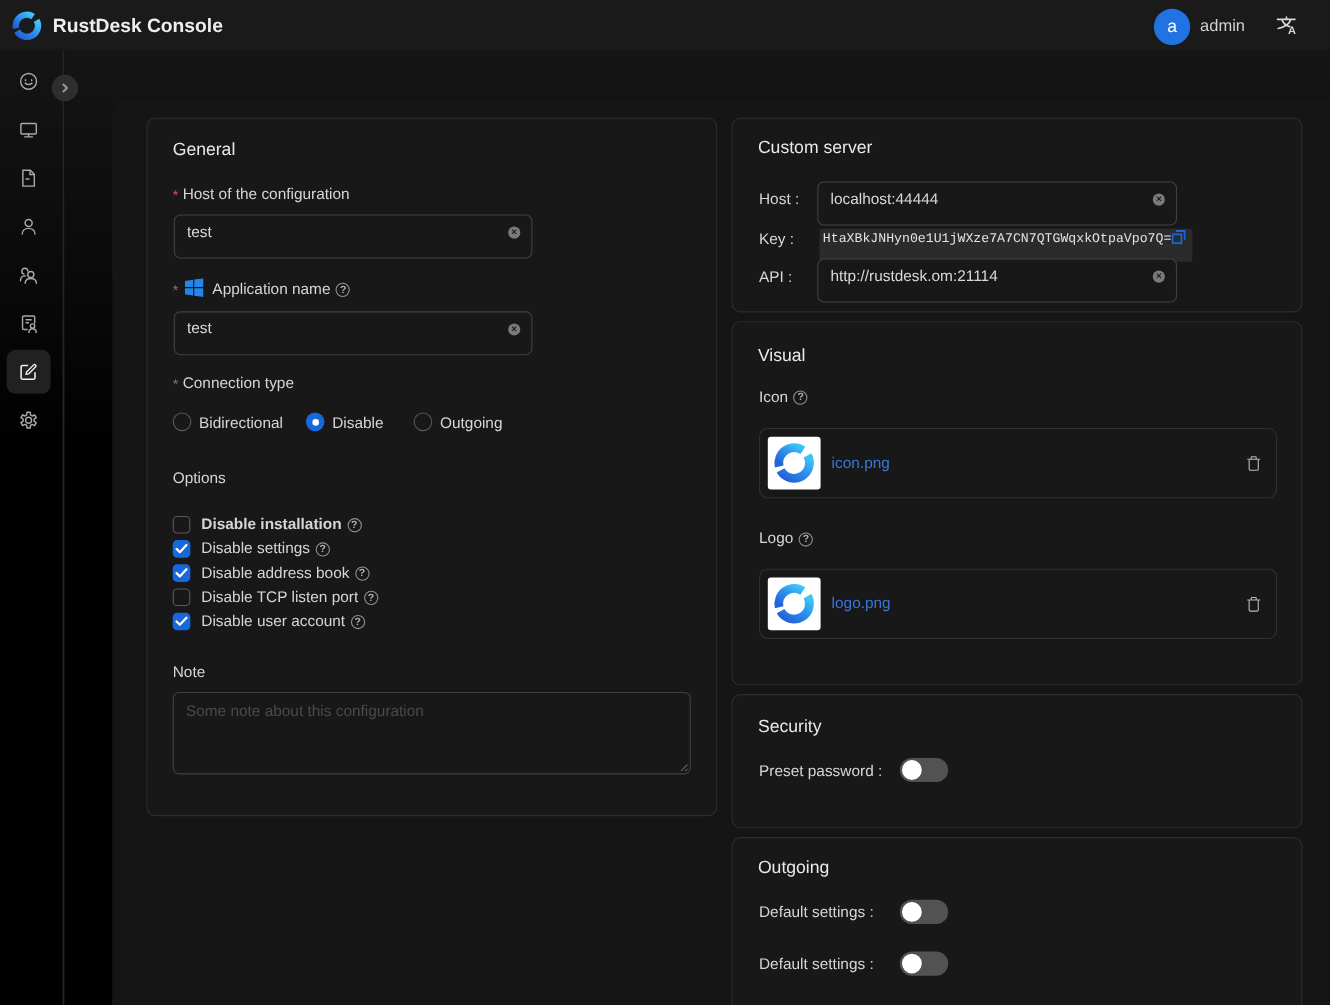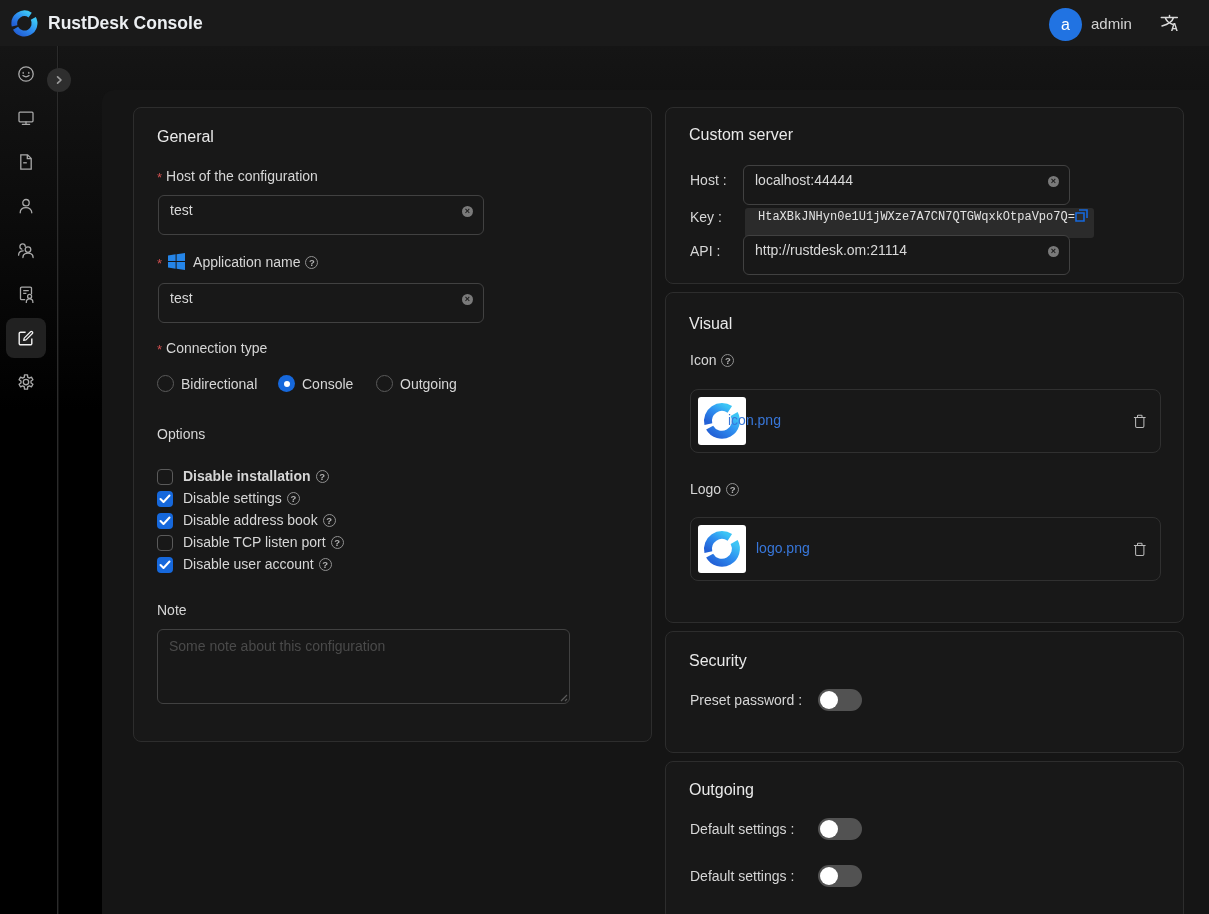--- a/index.html
+++ b/index.html
@@ -127,21 +127,21 @@
 <div class="lbl req" style="left:157px;top:165px">Host of the configuration</div>
 <div class="inp" style="left:158px;top:195px;width:326px">test<span class="clear">×</span></div>
 <div class="lbl req" style="left:157px;top:251px"><svg style="vertical-align:-3px;margin-left:2px;margin-right:8px" width="17" height="17" viewBox="0 0 17 17">
       <path fill="#2585e8" d="M0 2.4 L7.6 1.3 V8 H0 Z M8.6 1.15 L17 0 V8 H8.6 Z M0 9 H7.6 V15.7 L0 14.6 Z M8.6 9 H17 V17 L8.6 15.85 Z"></path>
     </svg>Application name<span class="q">?</span></div>
 <div class="inp" style="left:158px;top:283px;width:326px">test<span class="clear">×</span></div>
 <div class="lbl req" style="left:157px;top:337px">Connection type</div>
 <div class="radio" style="left:157px;top:375px"></div>
 <div class="lbl" style="left:181px;top:373px">Bidirectional</div>
 <div class="radio on" style="left:278px;top:375px"></div>
-<div class="lbl" style="left:302px;top:373px">Console</div>
+<div class="lbl" style="left:302px;top:373px">Disable</div>
 <div class="radio" style="left:376px;top:375px"></div>
 <div class="lbl" style="left:400px;top:373px">Outgoing</div>
 <div class="lbl" style="left:157px;top:423px">Options</div>
 
 <div class="cb" style="left:157px;top:469px"></div>
 <div class="lbl" style="left:183px;top:465px;font-weight:700">Disable installation<span class="q">?</span></div>
 <div class="cb on" style="left:157px;top:491px">
     <svg width="12" height="10" viewBox="0 0 12 10">
       <path d="M1.5 5 L4.5 8 L10.5 1.5" stroke="#fff" stroke-width="2" fill="none" stroke-linecap="round" stroke-linejoin="round"></path>
     </svg>
@@ -156,47 +156,47 @@
 <div class="cb" style="left:157px;top:535px"></div>
 <div class="lbl" style="left:183px;top:531px">Disable TCP listen port<span class="q">?</span></div>
 <div class="cb on" style="left:157px;top:557px">
     <svg width="12" height="10" viewBox="0 0 12 10">
       <path d="M1.5 5 L4.5 8 L10.5 1.5" stroke="#fff" stroke-width="2" fill="none" stroke-linecap="round" stroke-linejoin="round"></path>
     </svg>
   </div>
 <div class="lbl" style="left:183px;top:553px">Disable user account<span class="q">?</span></div>
 
 <div class="lbl" style="left:157px;top:599px">Note</div>
-<div class="inp" style="left:157px;top:629px;width:413px;height:75px;line-height:22px;padding-top:5px;color:#4a4a4a">Some note about this configuration
+<div class="inp" style="left:157px;top:629px;width:471px;height:75px;line-height:22px;padding-top:5px;color:#4a4a4a">Some note about this configuration
 <svg class="abs" style="right:1px;bottom:1px" width="10" height="10" viewBox="0 0 10 10">
       <path d="M9 3 L3 9 M9 7 L7 9" stroke="#5a5a5a" stroke-width="1.2"></path>
     </svg>
 </div>
 
 <div class="card" style="left:665px;top:107px;width:519px;height:177px"></div>
 <div class="ctitle" style="left:689px;top:126px">Custom server</div>
 <div class="lbl" style="left:690px;top:169px">Host :</div>
 <div class="inp" style="left:743px;top:165px;width:327px">localhost:44444<span class="clear">×</span></div>
 <div class="lbl" style="left:690px;top:206px">Key :</div>
-<div class="abs" style="left:745px;top:208px;height:30px;background:#2b2b2b;border-radius:3px;font-family:'Liberation Mono',monospace;font-size:12px;line-height:18px;color:#e2e2e2;padding:0 6px 0 13px">HtaXBkJNHyn0e1U1jWXze7A7CN7QTGWqxkOtpaVpo7Q=<svg style="vertical-align:-2px" width="13" height="13" viewBox="0 0 13 13">
+<div class="abs" style="left:745px;top:208px;height:30px;background:#2b2b2b;border-radius:3px;font-family:'Liberation Mono',monospace;font-size:12px;line-height:18px;color:#e2e2e2;padding:0 6px 0 3px">HtaXBkJNHyn0e1U1jWXze7A7CN7QTGWqxkOtpaVpo7Q=<svg style="vertical-align:-2px" width="13" height="13" viewBox="0 0 13 13">
       <path d="M4 1 H12 V9 M1 4 H9 V12 H1 Z" fill="none" stroke="#1668dc" stroke-width="1.6"></path>
     </svg></div>
 <div class="lbl" style="left:690px;top:240px">API :</div>
 <div class="inp" style="left:743px;top:235px;width:327px">http://rustdesk.om:21114<span class="clear">×</span></div>
 
 <div class="card" style="left:665px;top:292px;width:519px;height:331px"></div>
 <div class="ctitle" style="left:689px;top:315px">Visual</div>
 <div class="lbl" style="left:690px;top:349px">Icon<span class="q">?</span></div>
 <div class="abs" style="left:690px;top:389px;width:471px;height:64px;border:1px solid #303030;border-radius:8px"></div>
 <div class="abs" style="left:698px;top:397px;width:48px;height:48px;background:#fff;border-radius:3px">
     <svg style="position:absolute;left:4px;top:4px" width="40" height="40" viewBox="0 0 100 100">
       <use href="#rdlogo" transform="rotate(-10 50 50)"></use>
     </svg>
   </div>
-<div class="lbl link" style="left:728px;top:409px">icon.png</div>
+<div class="lbl link" style="left:756px;top:409px">icon.png</div>
 <svg class="abs" style="left:1133px;top:414px" width="13.5" height="14.5" viewBox="0 0 15 16" fill="none" stroke="#b9b9b9" stroke-width="1.15">
 <path d="M1 3.8 H14 M5 3.6 V2 A0.7 0.7 0 0 1 5.7 1.3 H9.3 A0.7 0.7 0 0 1 10 2 V3.6"></path>
 <path d="M2.9 4 V13.6 A1.4 1.4 0 0 0 4.3 15 H10.7 A1.4 1.4 0 0 0 12.1 13.6 V4"></path>
 </svg>
 <div class="lbl" style="left:690px;top:478px">Logo<span class="q">?</span></div>
 <div class="abs" style="left:690px;top:517px;width:471px;height:64px;border:1px solid #303030;border-radius:8px"></div>
 <div class="abs" style="left:698px;top:525px;width:48px;height:48px;background:#fff;border-radius:3px">
     <svg style="position:absolute;left:4px;top:4px" width="40" height="40" viewBox="0 0 100 100">
       <use href="#rdlogo" transform="rotate(-10 50 50)"></use>
     </svg>

